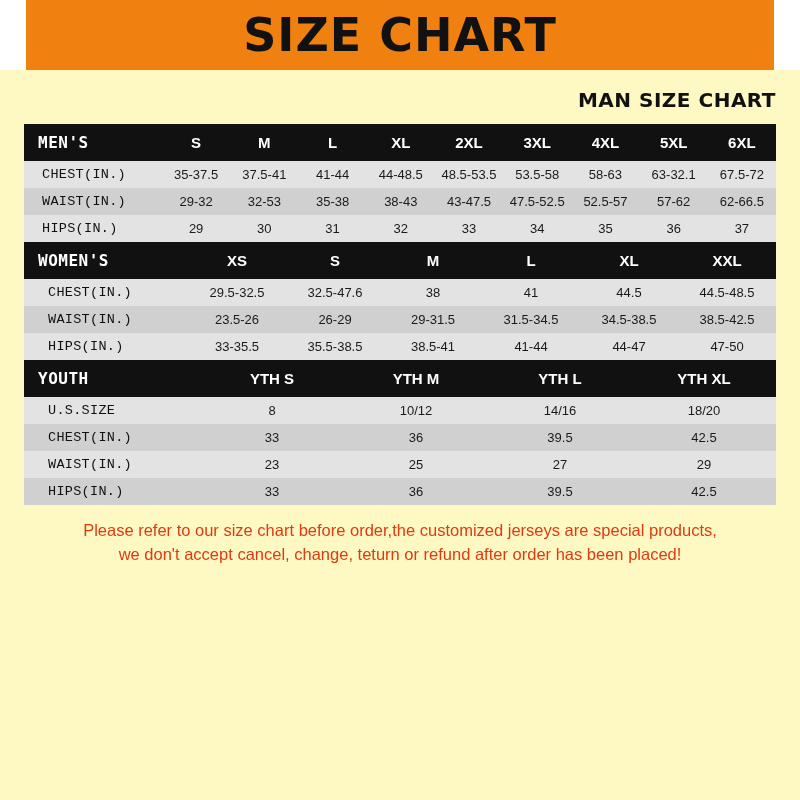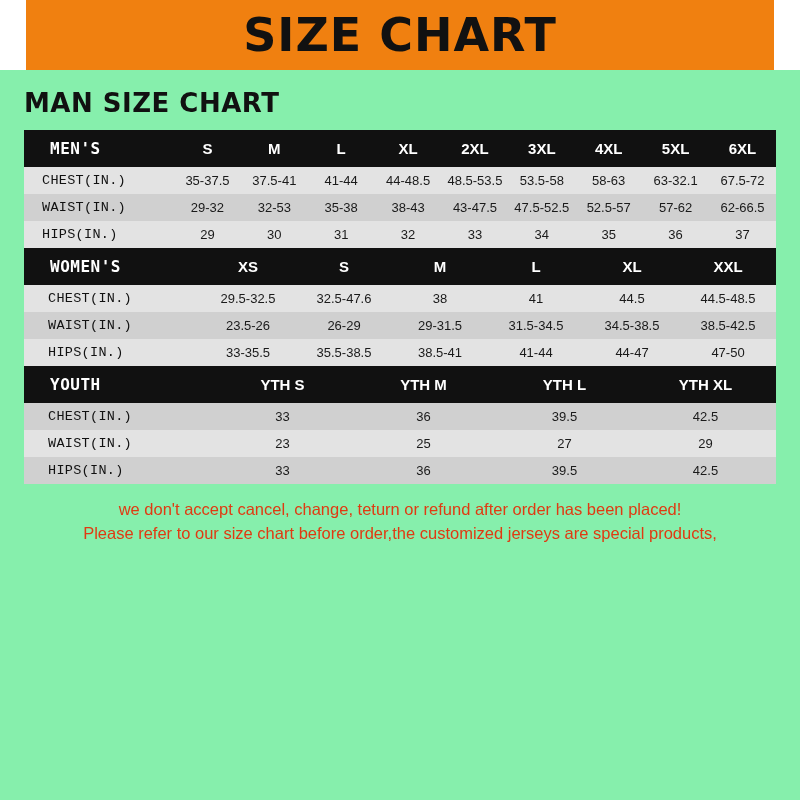--- a/index.html
+++ b/index.html
@@ -10,21 +10,21 @@
     width: 800px;
     height: 800px;
     background: #ffffff;
     font-family: "Liberation Sans", sans-serif;
     overflow: hidden;
   }
   .page {
     position: relative;
     width: 800px;
     height: 800px;
-    background: #86efac;
+    background: #fef9c3;
     box-sizing: border-box;
   }
   .header-bar {
     position: relative;
     height: 70px;
     background: #f08010;
     display: flex;
     align-items: center;
     justify-content: center;
   }
@@ -43,24 +43,24 @@
     font-weight: bold;
     font-size: 46px;
     letter-spacing: 1px;
     color: #111111;
     z-index: 2;
   }
   .section {
     padding: 0 24px;
   }
   .section-title {
-    text-align: left;
+    text-align: right;
     font-family: "DejaVu Sans", sans-serif;
     font-weight: bold;
-    font-size: 26px;
+    font-size: 20px;
     color: #111111;
     margin: 18px 0 12px 0;
     letter-spacing: 0.5px;
   }
   table.size-table {
     width: 100%;
     border-collapse: collapse;
     table-layout: fixed;
   }
   table.size-table th,
@@ -73,21 +73,21 @@
   }
   table.size-table thead th {
     background: #111111;
     color: #ffffff;
     font-weight: bold;
     font-size: 15px;
     padding: 9px 2px;
   }
   table.size-table thead th.rowhead {
     text-align: left;
-    padding-left: 26px;
+    padding-left: 14px;
     font-family: "DejaVu Sans Mono", monospace;
     font-size: 16px;
     letter-spacing: 0.5px;
   }
   table.size-table tbody tr.odd td {
     background: #e3e3e3;
   }
   table.size-table tbody tr.even td {
     background: #d0d0d0;
   }
@@ -237,20 +237,27 @@
       <thead>
         <tr>
           <th class="rowhead">YOUTH</th>
           <th>YTH S</th>
           <th>YTH M</th>
           <th>YTH L</th>
           <th>YTH XL</th>
         </tr>
       </thead>
       <tbody>
+        <tr class="odd">
+          <td class="rowhead">U.S.SIZE</td>
+          <td>8</td>
+          <td>10/12</td>
+          <td>14/16</td>
+          <td>18/20</td>
+        </tr>
         <tr class="even">
           <td class="rowhead">CHEST(IN.)</td>
           <td>33</td>
           <td>36</td>
           <td>39.5</td>
           <td>42.5</td>
         </tr>
         <tr class="odd">
           <td class="rowhead">WAIST(IN.)</td>
           <td>23</td>
@@ -263,17 +270,17 @@
           <td>33</td>
           <td>36</td>
           <td>39.5</td>
           <td>42.5</td>
         </tr>
       </tbody>
     </table>
   </div>
 
   <div class="footer-note">
+    <div>Please refer to our size chart before order,the customized jerseys are special products,</div>
     <div>we don't accept cancel, change, teturn or refund after order has been placed!</div>
-    <div>Please refer to our size chart before order,the customized jerseys are special products,</div>
   </div>
 
 </div>
 
 </body></html>

